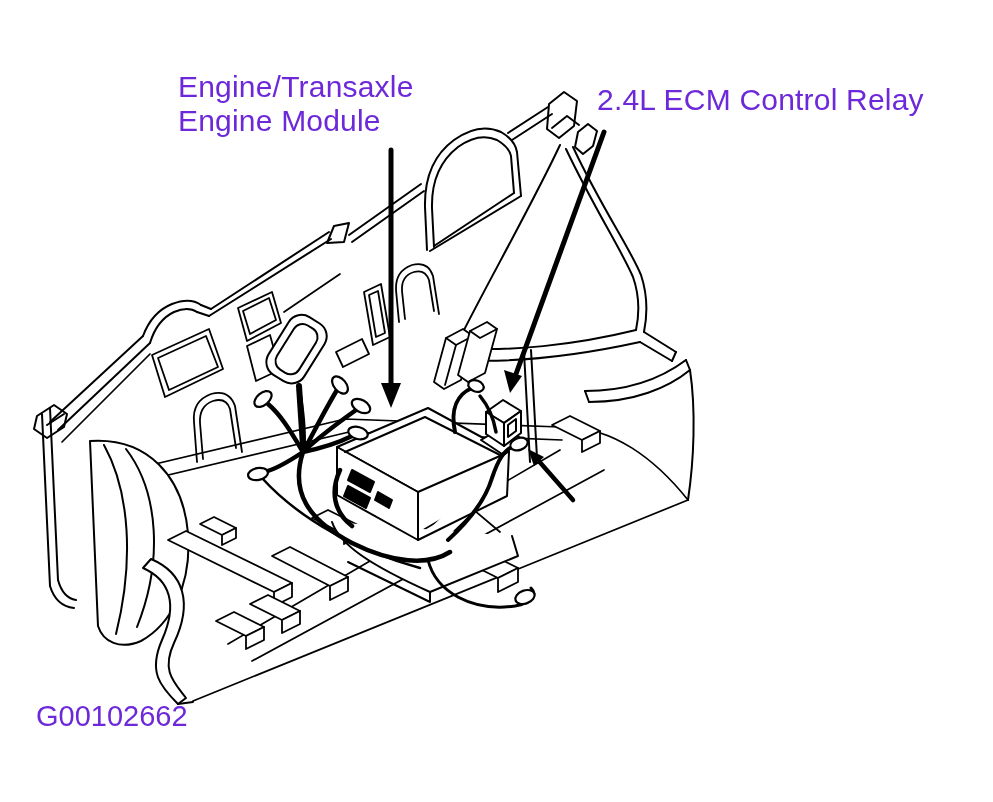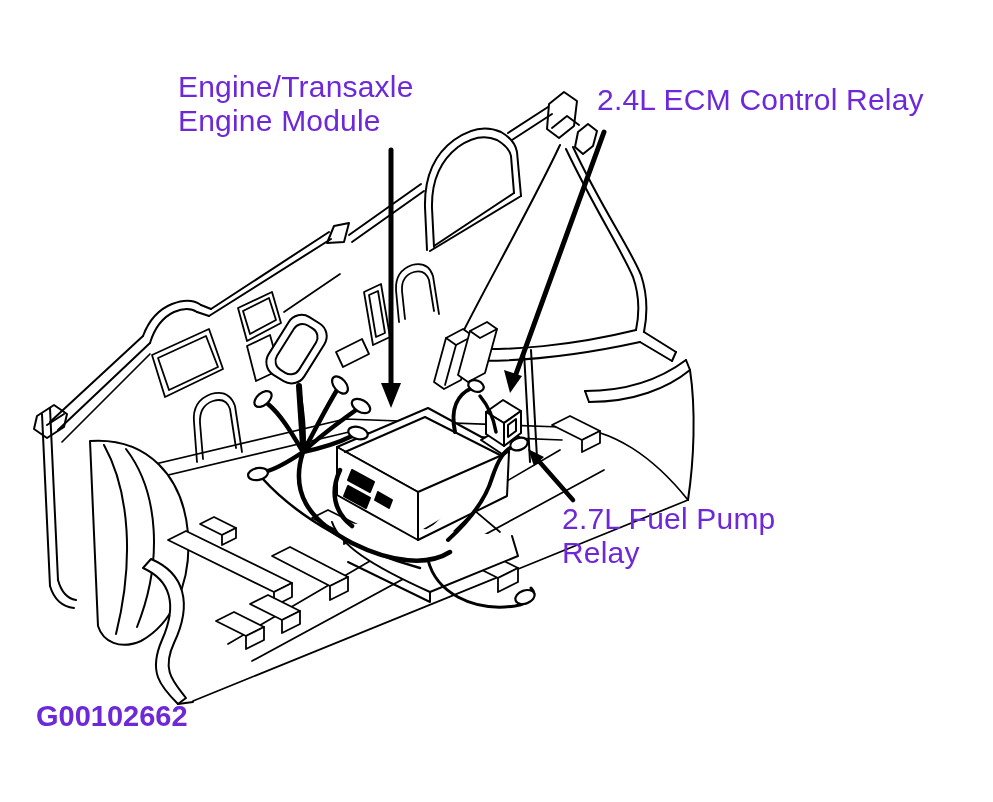--- a/index.html
+++ b/index.html
@@ -2,21 +2,21 @@
 <html><head>
 <meta charset="utf-8">
 <style>
   html,body{margin:0;padding:0;background:#fff;}
   #stage{
     position:relative;width:993px;height:802px;background:#fff;overflow:hidden;
     font-family:"Liberation Sans","DejaVu Sans",sans-serif;color:#6d28d9;
   }
   #lineart{position:absolute;left:0;top:0;width:993px;height:802px;}
   .callout{position:absolute;font-size:30px;line-height:34px;white-space:nowrap;letter-spacing:.2px;}
-  .figcode{position:absolute;font-size:29px;line-height:32px;white-space:nowrap;font-weight:bold;}
+  .figcode{position:absolute;font-size:29px;line-height:32px;white-space:nowrap;}
 </style>
 </head>
 <body>
 
 <div id="stage">
 
   <svg id="lineart" viewBox="0 0 993 802" stroke="#000" fill="none" stroke-linecap="round" stroke-linejoin="round">
 
     <g stroke-width="1.7">
       <path d="M96,478 L345,419 L560,427"></path>
@@ -201,19 +201,15 @@
 
   <div class="callout" style="left:178px;top:70px;">
     <div>Engine/Transaxle</div>
     <div>Engine Module</div>
   </div>
 
   <div class="callout" style="left:597px;top:67px;margin-top:16px;">
     <div>2.4L ECM Control Relay</div>
   </div>
 
-  <div class="callout" style="left:562px;top:502px;">
-    <div>2.7L Fuel Pump</div>
-    <div>Relay</div>
-  </div>
 
   <div class="figcode" style="left:36px;top:700px;">G00102662</div>
 </div>
 
 </body></html>

